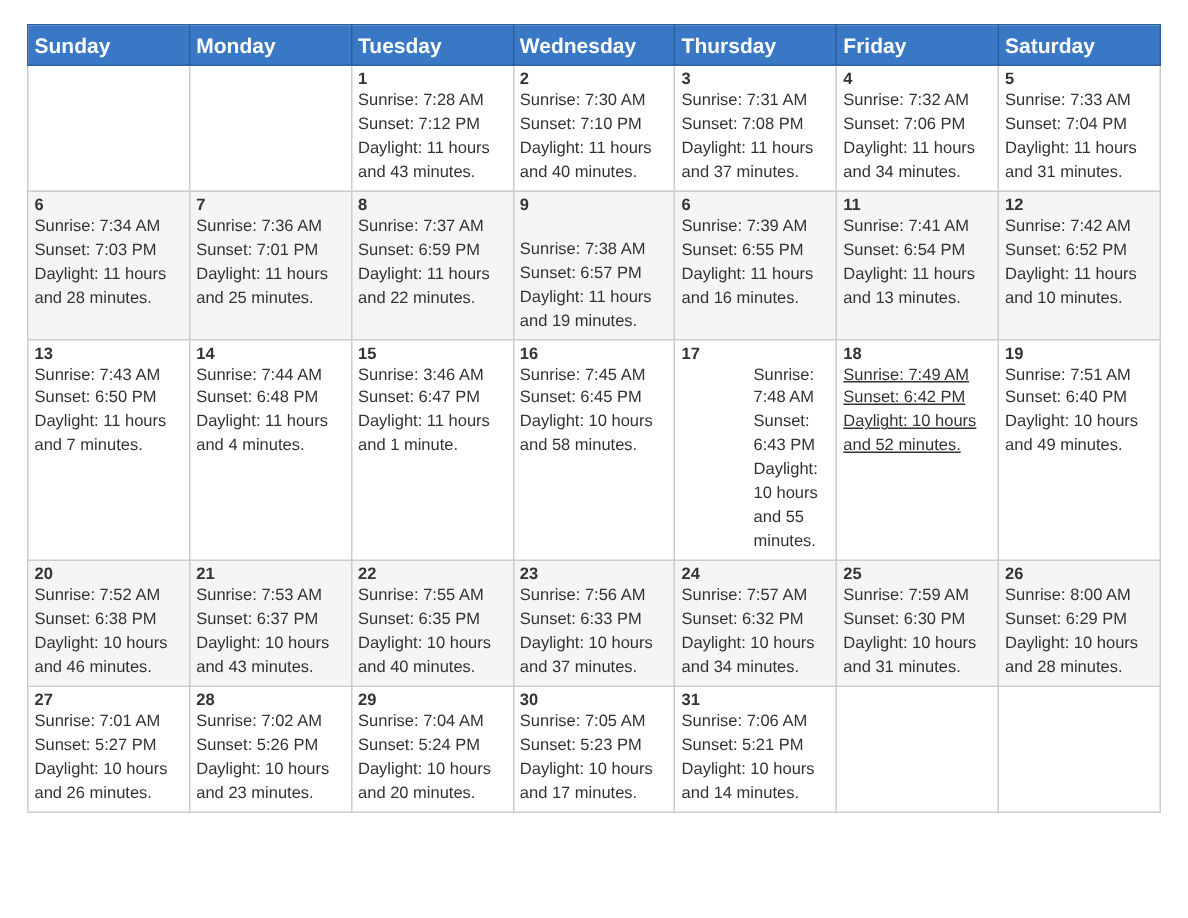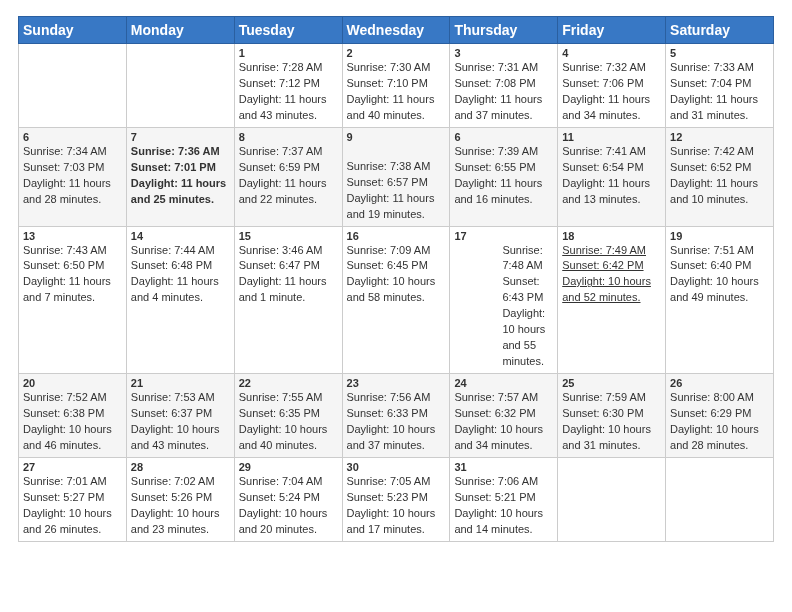--- a/index.html
+++ b/index.html
@@ -136,21 +136,21 @@
         </tr>
         <tr>
           <td>
             <span class="day-num">6</span>
             <div class="day-info" style="white-space: pre-line;">Sunrise: 7:34 AM
 Sunset: 7:03 PM
 Daylight: 11 hours and 28 minutes.</div>
           </td>
           <td>
             <span class="day-num">7</span>
-            <div class="day-info" style="white-space: pre-line; font-weight: bold;">Sunrise: 7:36 AM
+            <div class="day-info" style="white-space: pre-line;">Sunrise: 7:36 AM
 Sunset: 7:01 PM
 Daylight: 11 hours and 25 minutes.</div>
           </td>
           <td>
             <span class="day-num">8</span>
             <div class="day-info" style="white-space: pre-line;">Sunrise: 7:37 AM
 Sunset: 6:59 PM
 Daylight: 11 hours and 22 minutes.</div>
           </td>
           <td>
@@ -192,21 +192,21 @@
 Daylight: 11 hours and 4 minutes.</div>
           </td>
           <td>
             <span class="day-num">15</span>
             <div class="day-info" style="white-space: pre-line;">Sunrise: 3:46 AM
 Sunset: 6:47 PM
 Daylight: 11 hours and 1 minute.</div>
           </td>
           <td>
             <span class="day-num">16</span>
-            <div class="day-info" style="white-space: pre-line;">Sunrise: 7:09 AM
+            <div class="day-info" style="white-space: pre-line;">Sunrise: 7:45 AM
 Sunset: 6:45 PM
 Daylight: 10 hours and 58 minutes.</div>
           </td>
           <td>
             <span class="day-num">17</span>
             <div class="day-info" style="white-space: pre-line; margin-left: 48px;">Sunrise: 7:48 AM
 Sunset: 6:43 PM
 Daylight: 10 hours and 55 minutes.</div>
           </td>
           <td>

